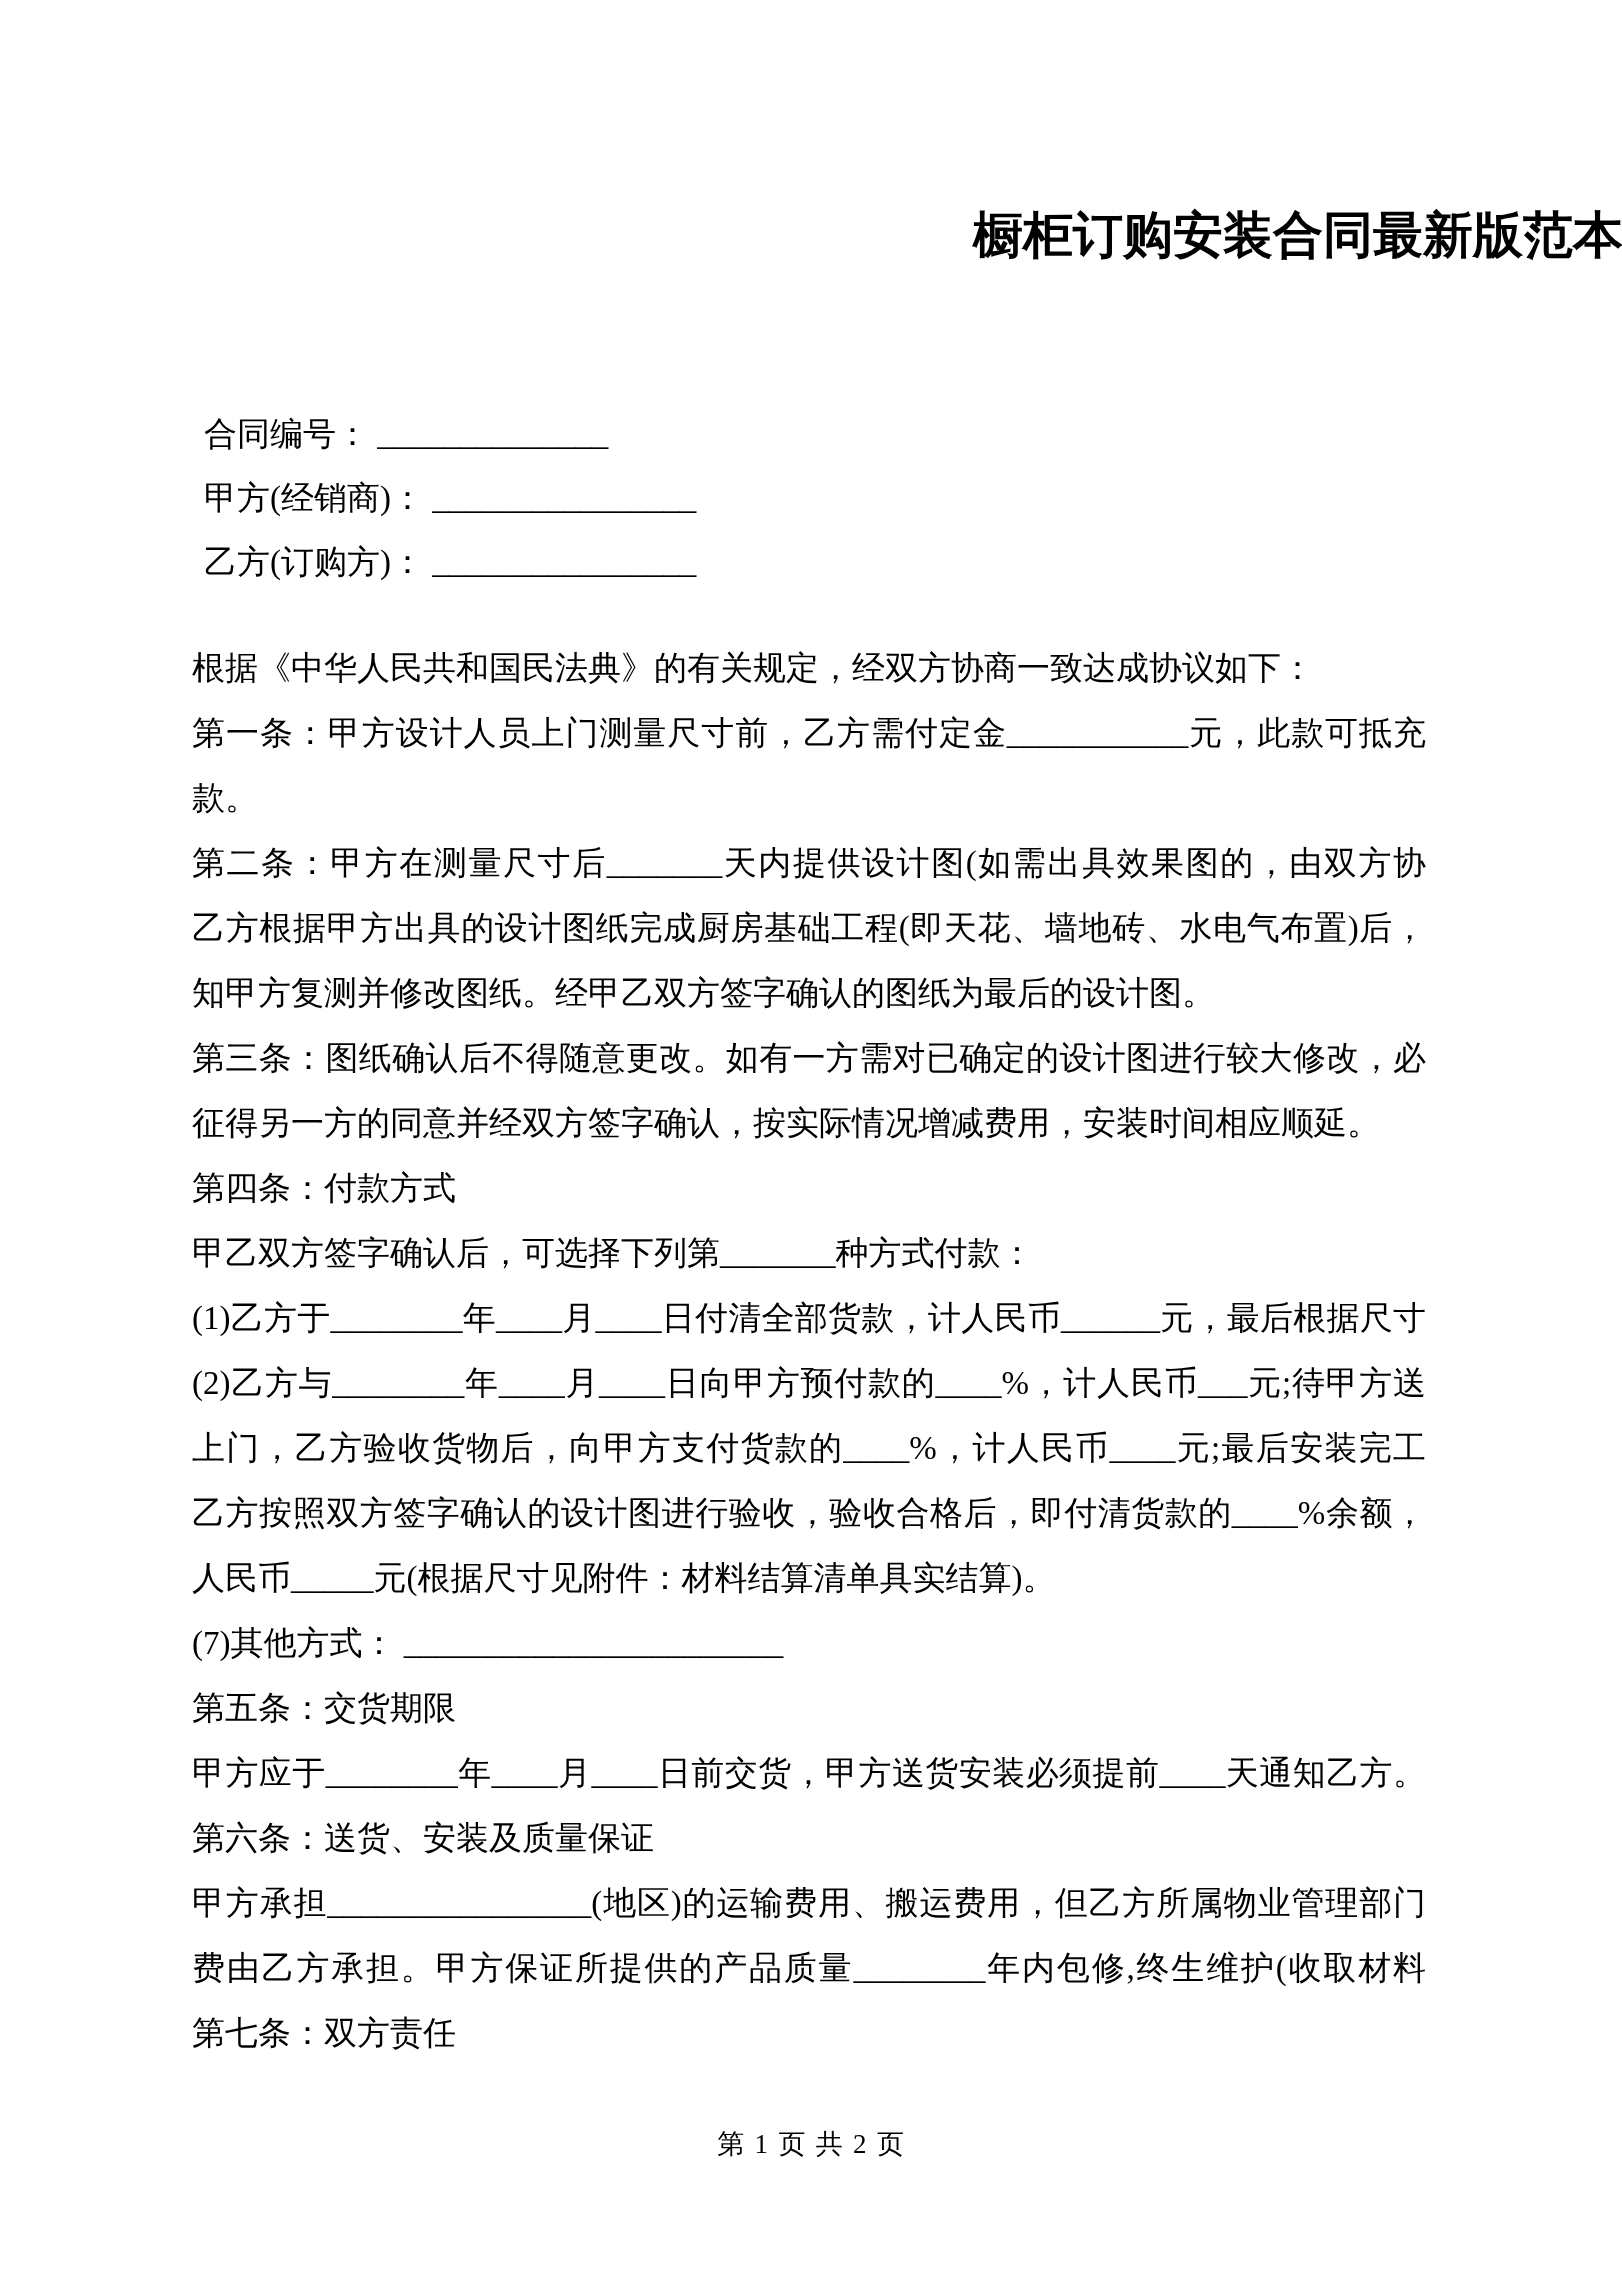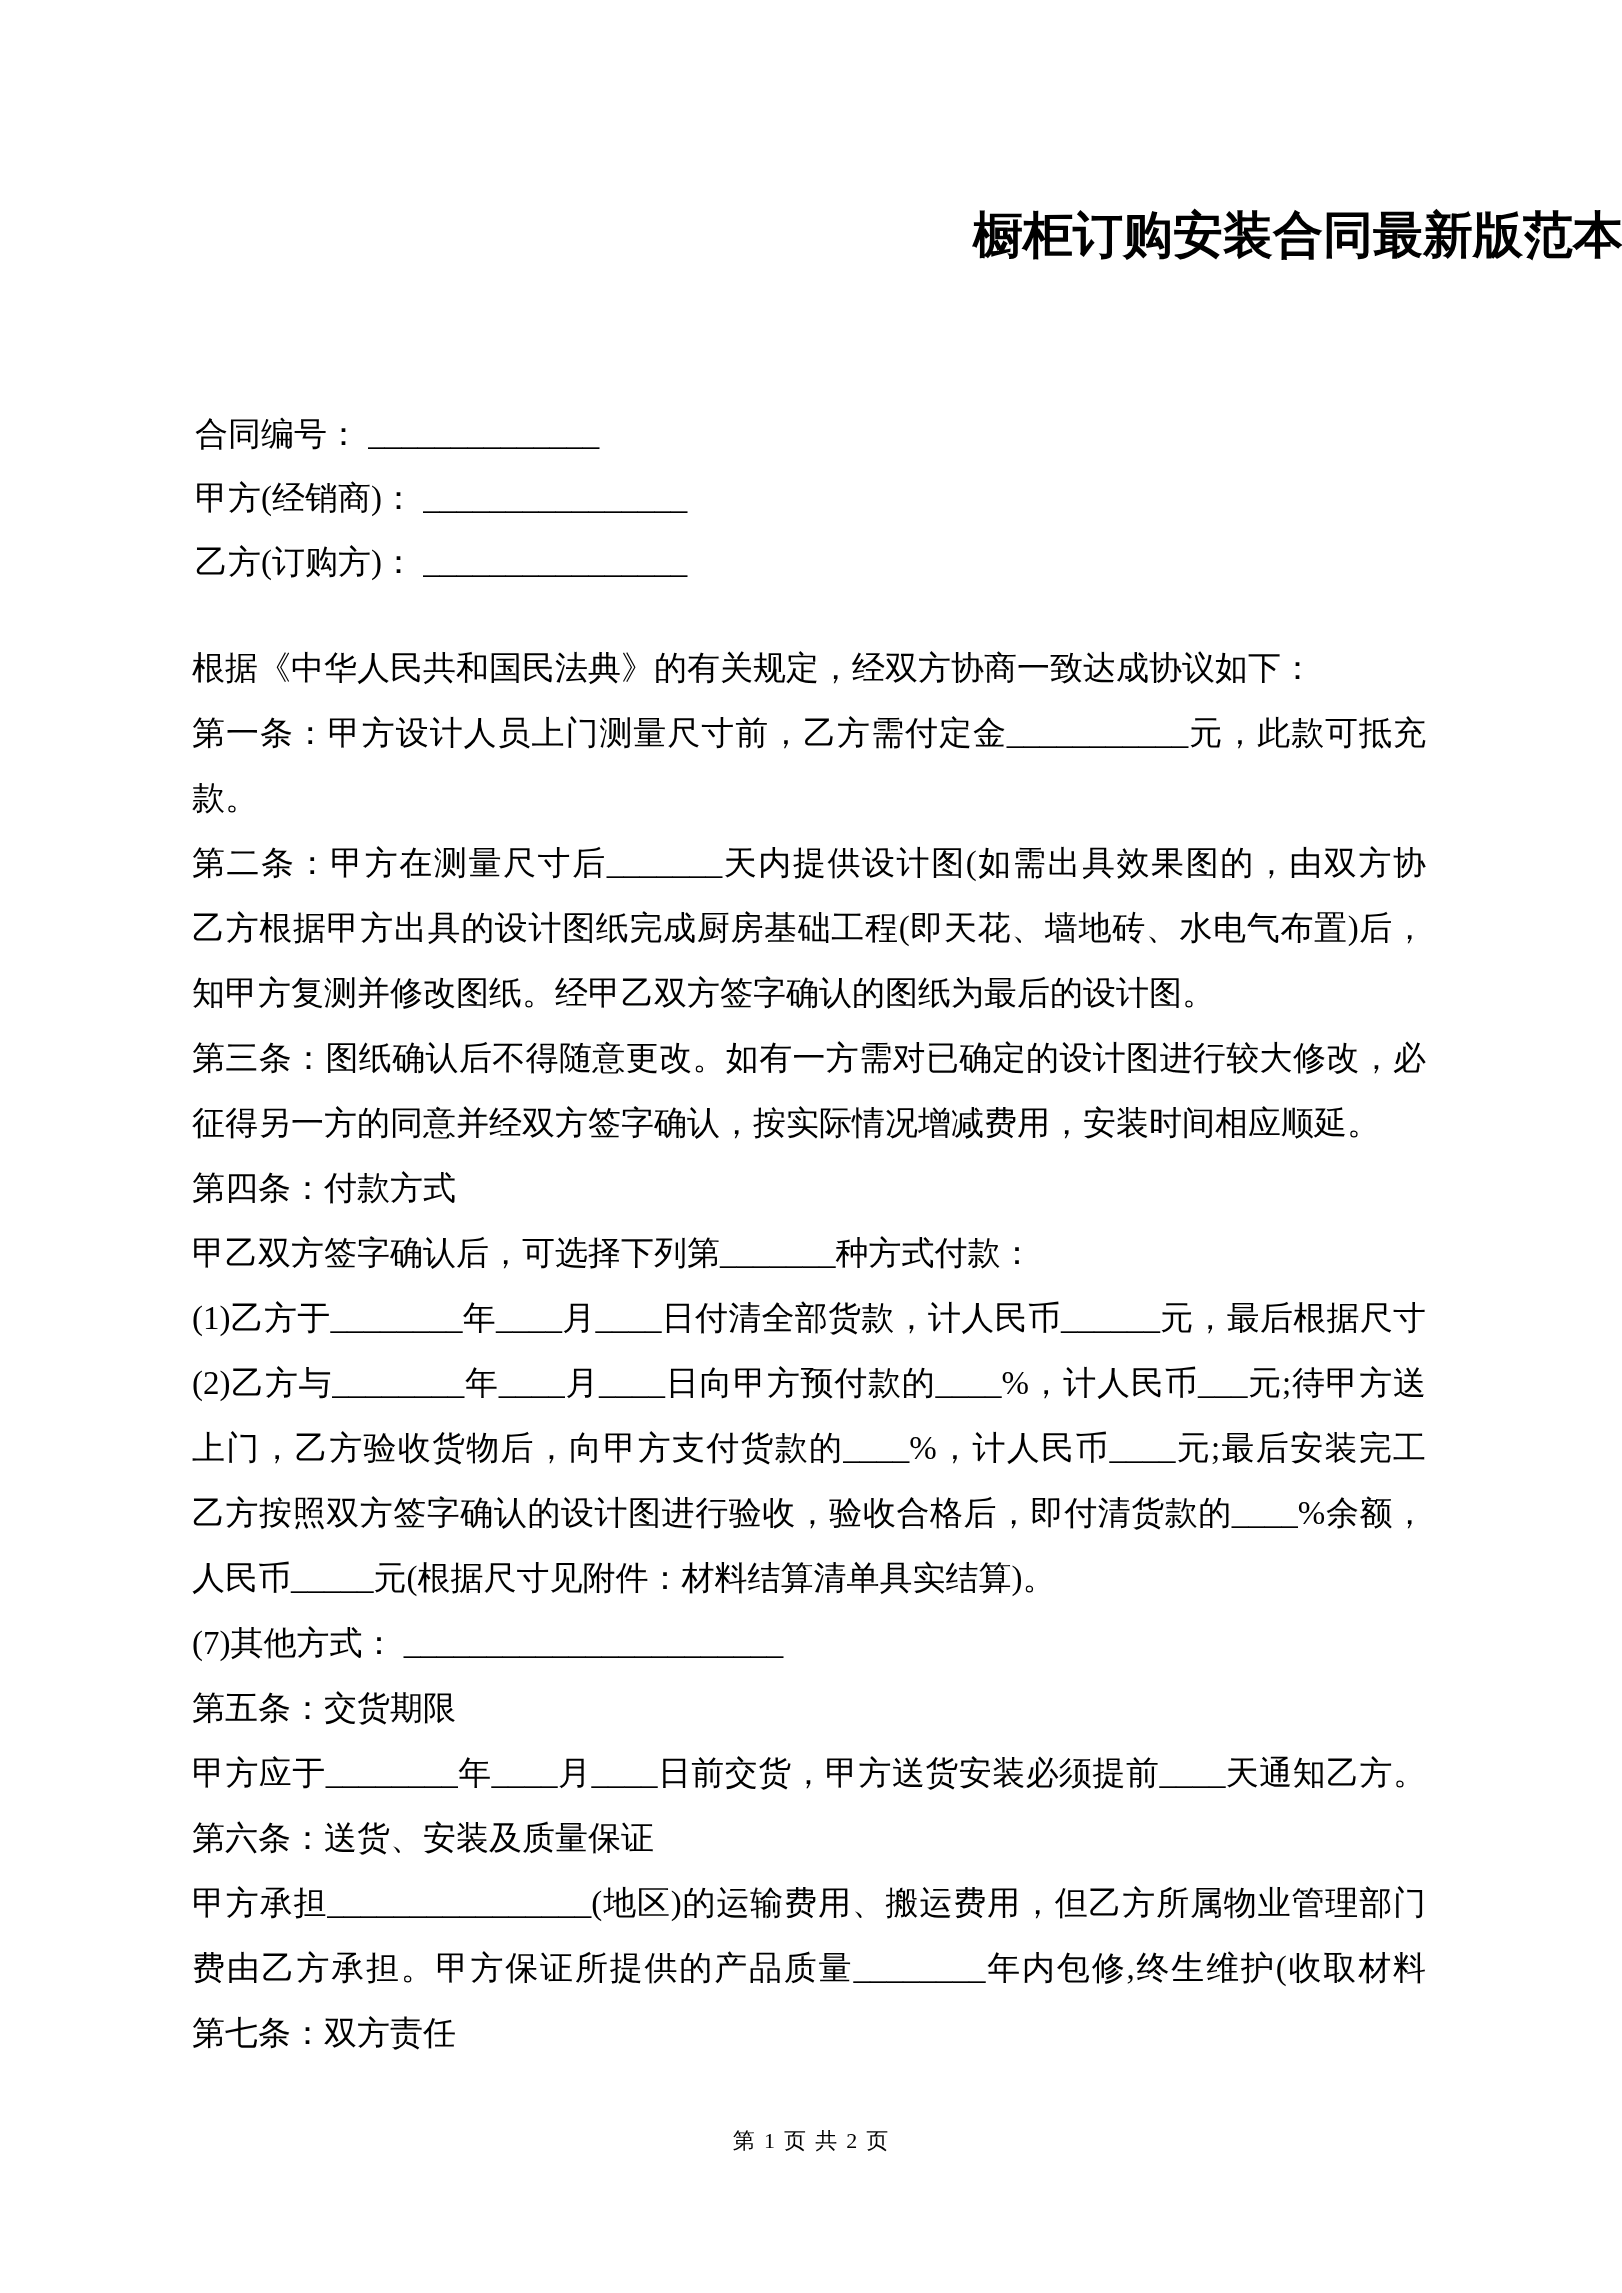--- a/index.html
+++ b/index.html
@@ -31,20 +31,21 @@
     top: 402px;
     left: 195px;
     width: 1234px;
     font-size: 33px;
   }
   .fields .line {
     height: 64px;
     line-height: 64px;
     white-space: nowrap;
     overflow: hidden;
+    margin-left: 9px;
   }
   .body-block {
     position: absolute;
     top: 636px;
     left: 180px;
     width: 1234px;
     font-size: 33px;
     margin-left: 12px;
   }
   .body-block .line {
@@ -55,21 +56,21 @@
   .j {
     text-align: justify;
     text-align-last: justify;
   }
   .doc-footer {
     position: absolute;
     top: 2126px;
     left: 0;
     width: 100%;
     text-align: center;
-    font-size: 22px;
+    font-size: 27px;
     letter-spacing: 1.8px;
   }
 </style>
 </head>
 <body>
 
 <div class="page">
 
   <div class="doc-title">橱柜订购安装合同最新版范本</div>
 

